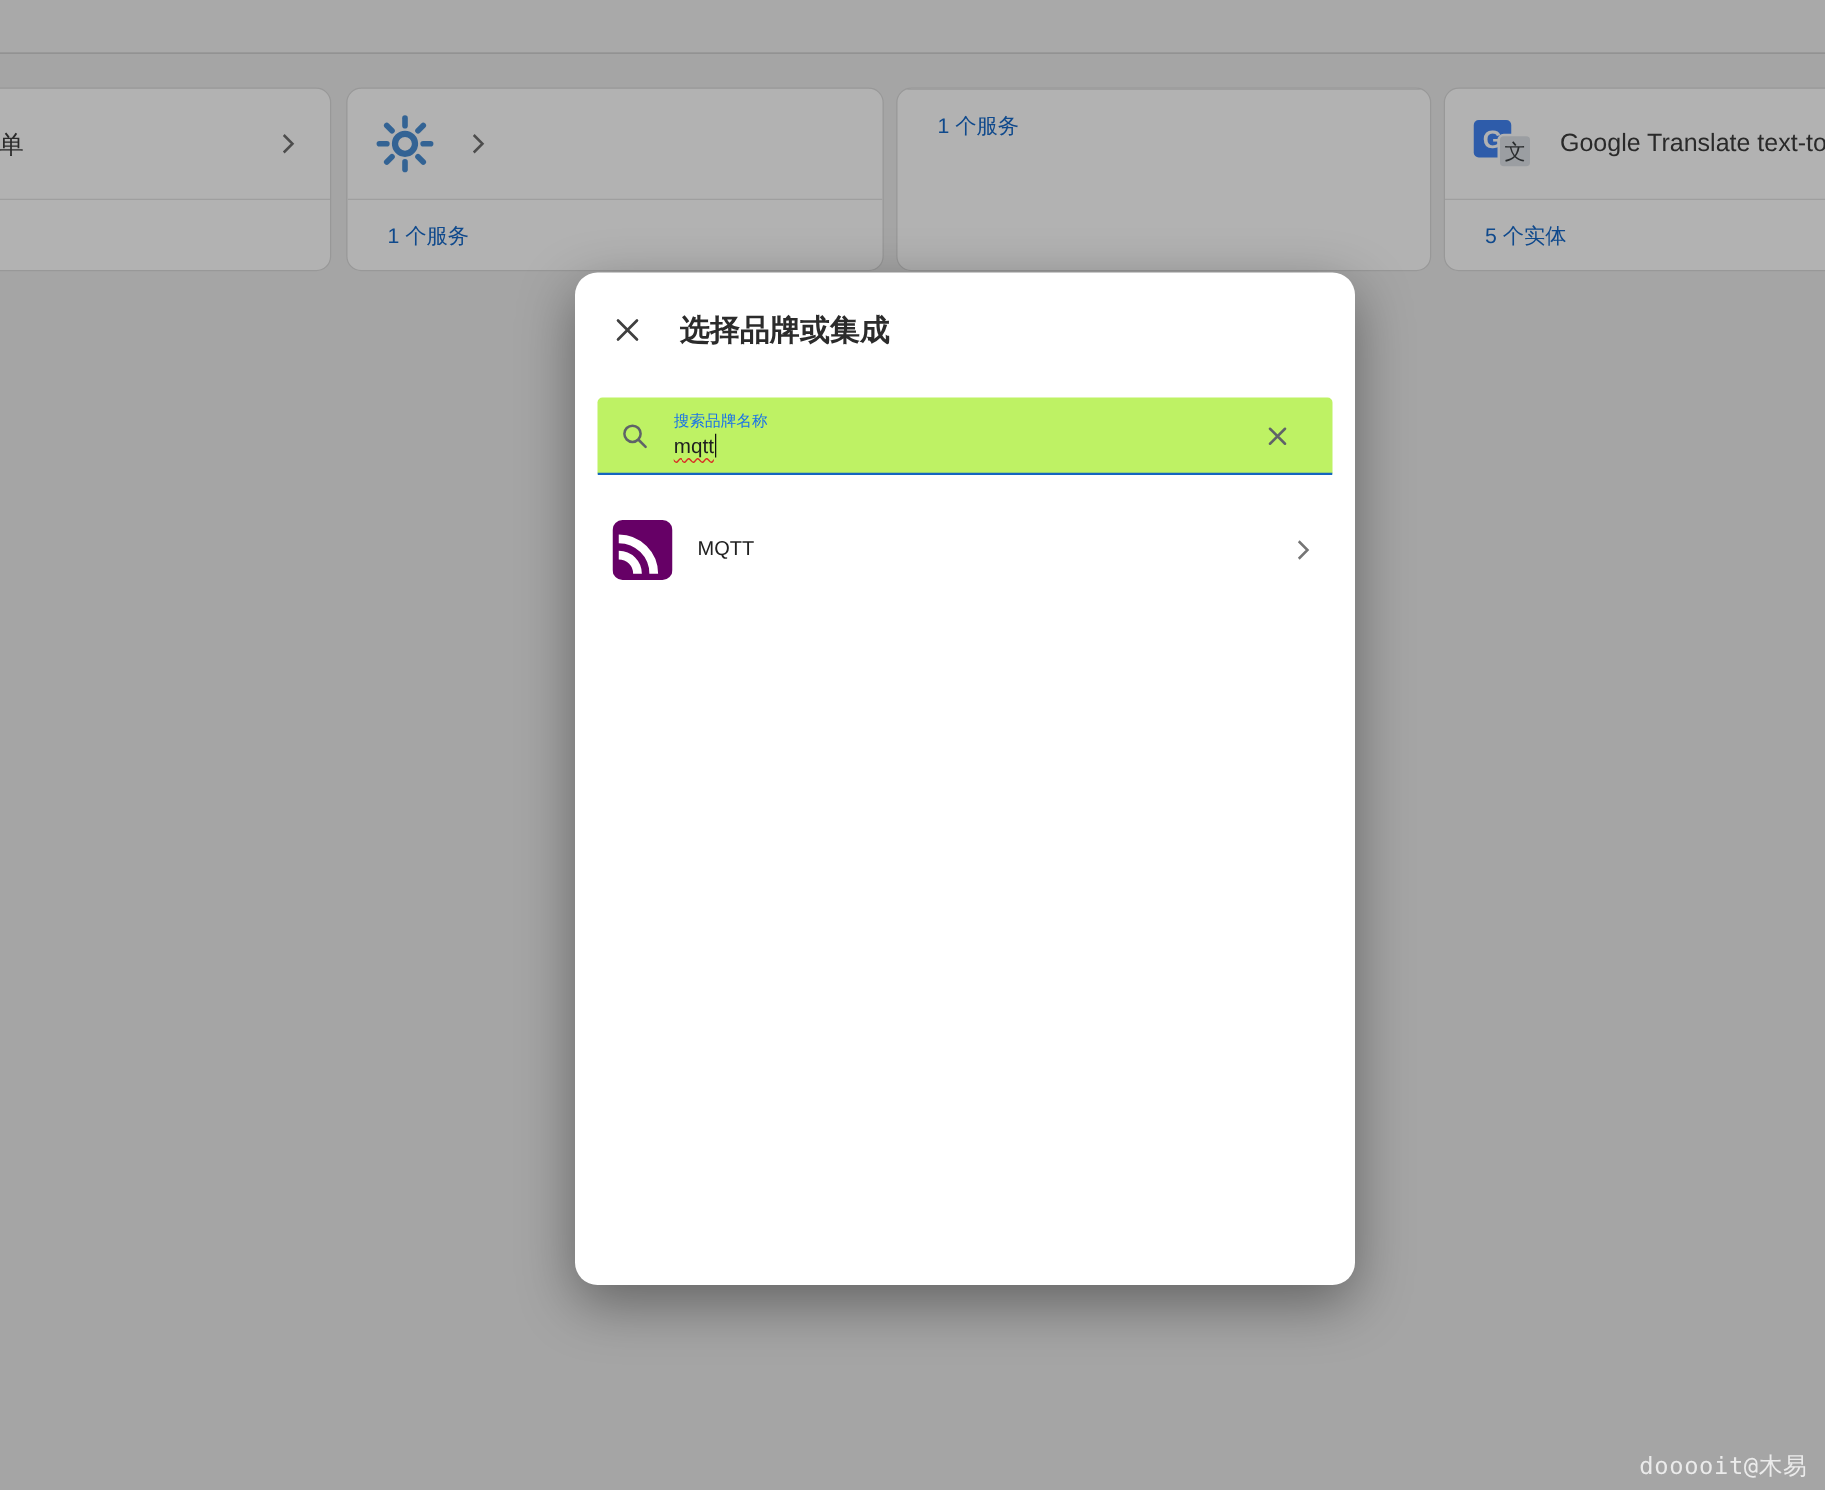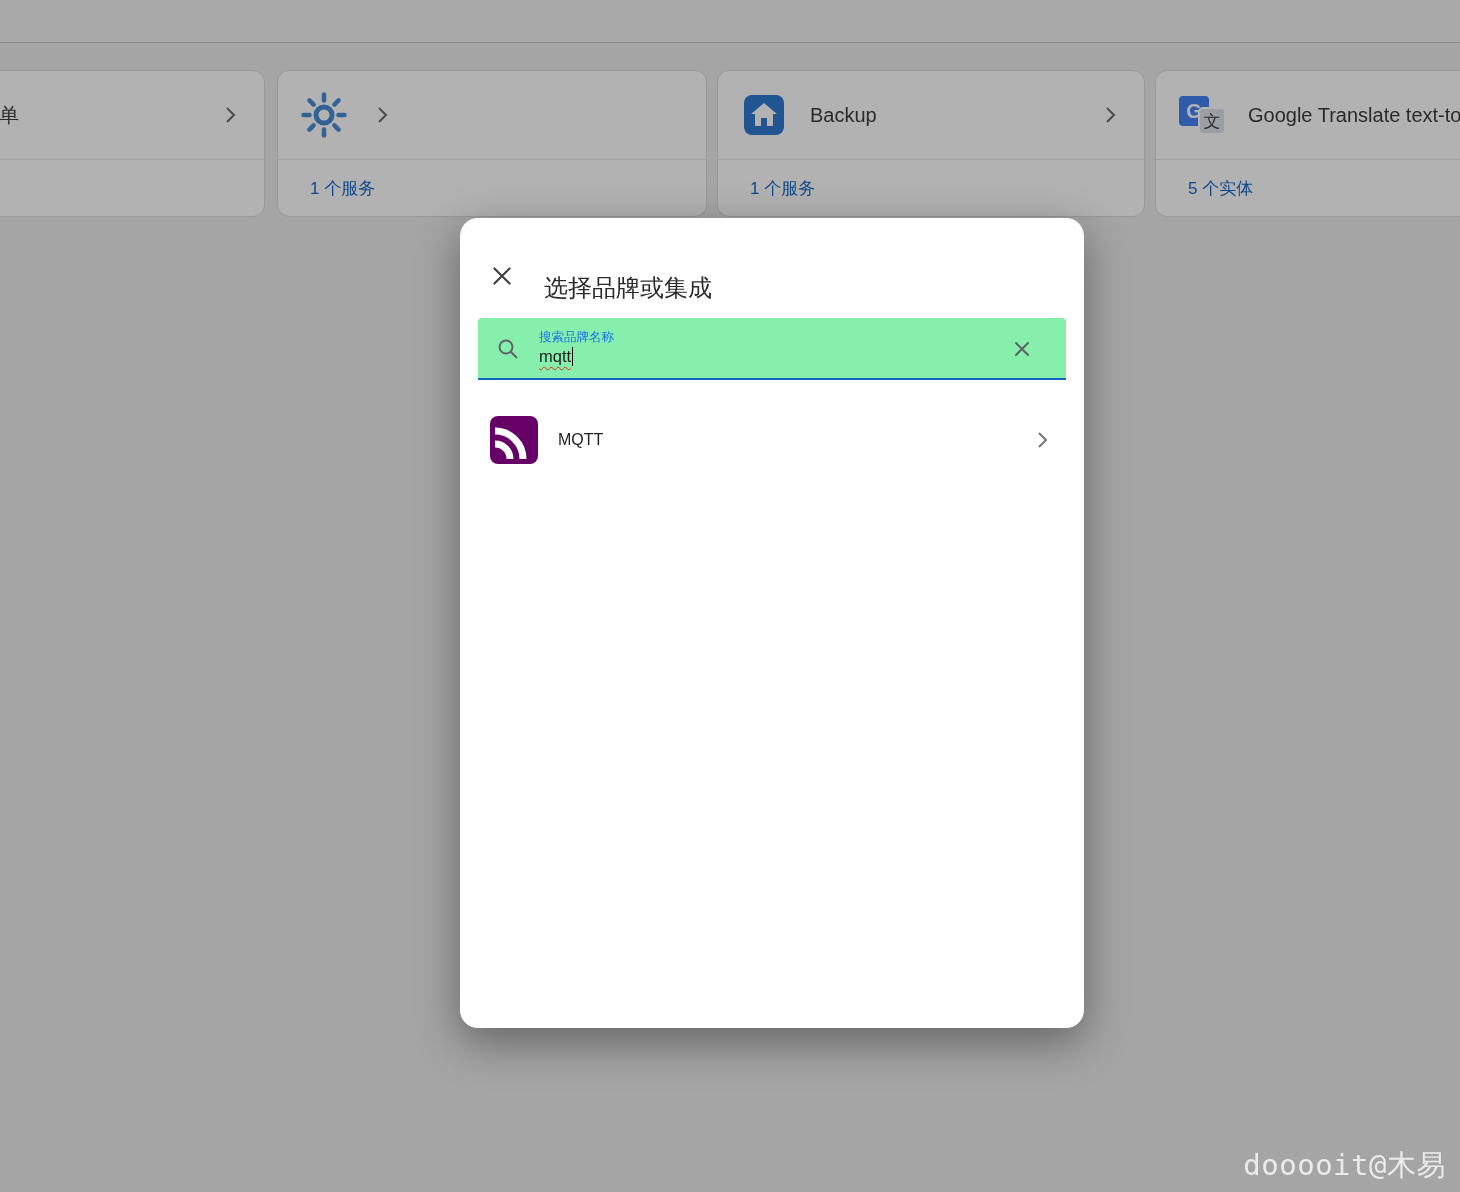--- a/index.html
+++ b/index.html
@@ -52,25 +52,25 @@
     box-shadow:0 14px 45px rgba(0,0,0,0.40);
   }
   .dialog-header {
     position:absolute; top:30px; left:28px;
     display:flex; align-items:center; gap:28px;
   }
   .close-btn {
     width:28px; height:28px; cursor:pointer;
     display:flex; align-items:center; justify-content:center;
   }
-  .dialog-title { font-size:24px; color:#2b2b2b; font-weight:400;margin-top:24px; }
+  .dialog-title { font-size:24px; color:#2b2b2b; font-weight:700; }
 
   .search-field {
     position:absolute; left:18px; top:100px; width:588px; height:62px;
-    background:#86efac; border-bottom:2px solid #1565c0;
+    background:#bef264; border-bottom:2px solid #1565c0;
     border-radius:4px 4px 0 0; cursor:text;
   }
   .search-icon { position:absolute; left:18px; top:19px; width:24px; height:24px; }
   .search-label { position:absolute; left:61px; top:11px; font-size:12.5px; color:#1a73e8; }
   .search-value-wrap { position:absolute; left:61px; top:29px; font-size:16.5px; color:#1f1f1f; }
   .search-value {
     text-decoration:underline wavy #d93025 1px;
     text-underline-offset:4px;
   }
   .caret {
@@ -84,21 +84,21 @@
     width:100%; height:72px; display:flex; align-items:center;
     padding:0 30px; gap:20px; cursor:pointer;
   }
   .result-logo { width:48px; height:48px; flex:0 0 auto; }
   .result-name { flex:1; font-size:16px; color:#212121; }
 
   
   .watermark {
     position:absolute; right:14px; bottom:6px; z-index:30;
     font-family:"DejaVu Sans Mono",monospace;
-    font-size:29px; letter-spacing:0.5px;
+    font-size:19px; letter-spacing:0.5px;
     color:rgba(255,255,255,0.78);
   }
 
   svg text { font-family:"Liberation Sans","DejaVu Sans",sans-serif; }
 </style>
 </head>
 <body>
 
 <div class="page">
   <div class="topbar"></div>
@@ -133,31 +133,20 @@
       <svg class="chevron" viewBox="0 0 24 24">
           <path d="M9 5 L16 12 L9 19" fill="none" stroke="#6f6f6f" stroke-width="2"></path>
         </svg>
     </div>
     <div class="card-footer">
       <span class="card-stat">1 个服务</span>
     </div>
   </div>
 
   <div class="card" id="card-2">
-    <div class="card-header">
-      <svg class="card-icon" viewBox="0 0 48 48">
-        <rect x="4" y="4" width="40" height="40" rx="8" fill="#2e7ad1"></rect>
-        <path d="M24 12 L37 23 H33 V35 H15 V23 H11 Z" fill="#ffffff"></path>
-        <rect x="21" y="27" width="6" height="8" fill="#2e7ad1"></rect>
-      </svg>
-      <div class="card-title">Backup</div>
-      <svg class="chevron" viewBox="0 0 24 24">
-          <path d="M9 5 L16 12 L9 19" fill="none" stroke="#6f6f6f" stroke-width="2"></path>
-        </svg>
-    </div>
     <div class="card-footer">
       <span class="card-stat">1 个服务</span>
     </div>
   </div>
 
   <div class="card" id="card-3">
     <div class="card-header">
       <svg class="card-icon" viewBox="0 0 48 48">
         <rect x="1" y="5" width="30" height="30" rx="4" fill="#4285f4"></rect>
         <text x="16" y="27" font-size="20" font-weight="bold" fill="#ffffff" text-anchor="middle">G</text>

